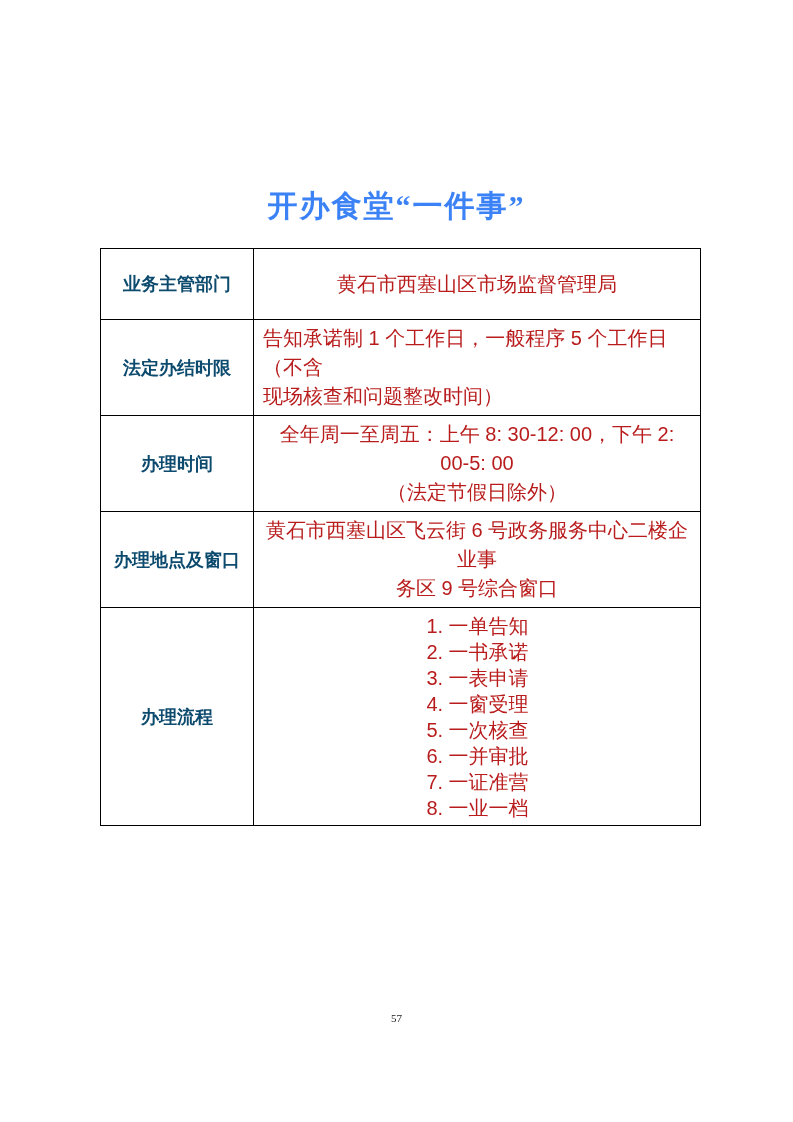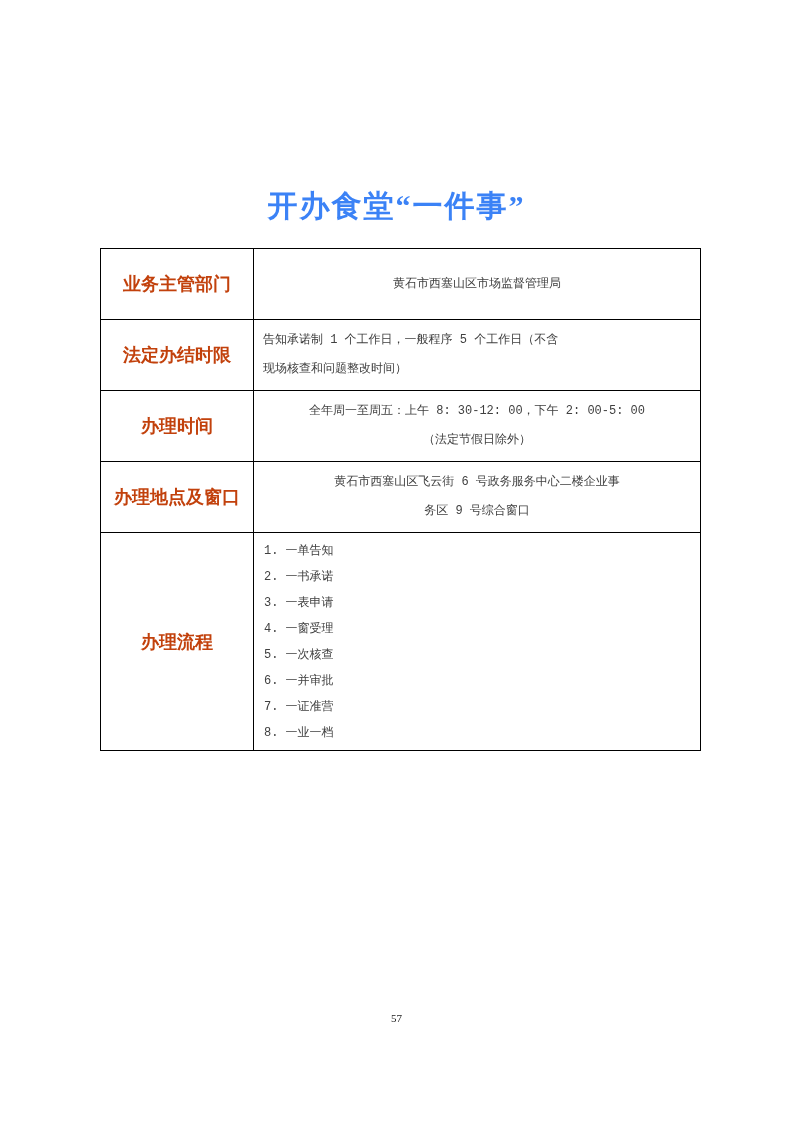--- a/index.html
+++ b/index.html
@@ -34,36 +34,36 @@
   table.info-table td {
     border: 1px solid #000000;
     vertical-align: middle;
   }
   td.cell-label {
     width: 153px;
     text-align: center;
     font-family: "Liberation Sans", "DejaVu Sans", sans-serif;
     font-weight: bold;
     font-size: 18px;
-    color: #c2410c;
+    color: #0c4a6e;
   }
   td.cell-value {
     width: 447px;
-    font-family: Liberation Mono, monospace;
-    font-size: 12px;
+    font-family: Liberation Sans, sans-serif;
+    font-size: 20px;
     line-height: 29px;
     padding: 4px 9px;
     white-space: pre-line;
-    color: #404040;
+    color: #b91c1c;
   }
   tr.h-normal { height: 71px; }
   tr.h-tall   { height: 212px; }
   td.align-center { text-align: center; }
   td.align-left   { text-align: left; }
-  td.v-top { vertical-align: top; }
+  td.v-top { vertical-align: top; text-align: center; }
   td.cell-value.list { line-height: 26px; padding-top: 5px; padding-left: 10px; }
   td.cell-value.phone { letter-spacing: 1px; }
   .page-number {
     position: absolute;
     top: 1012px;
     left: 0;
     width: 100%;
     text-align: center;
     font-family: "Liberation Serif", "DejaVu Serif", serif;
     font-size: 11px;

